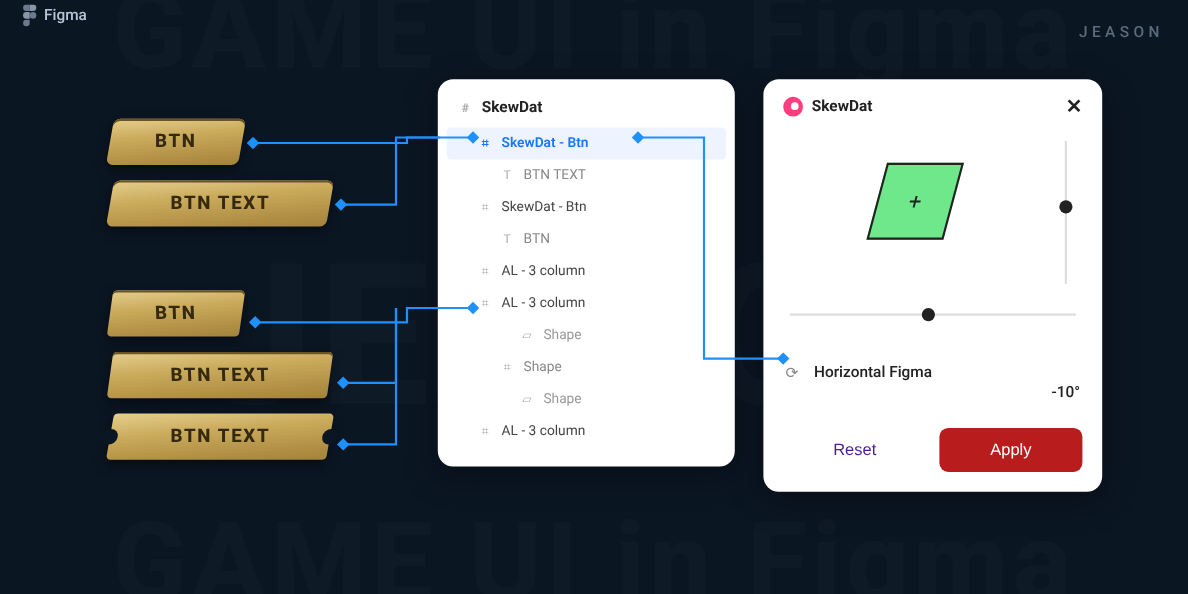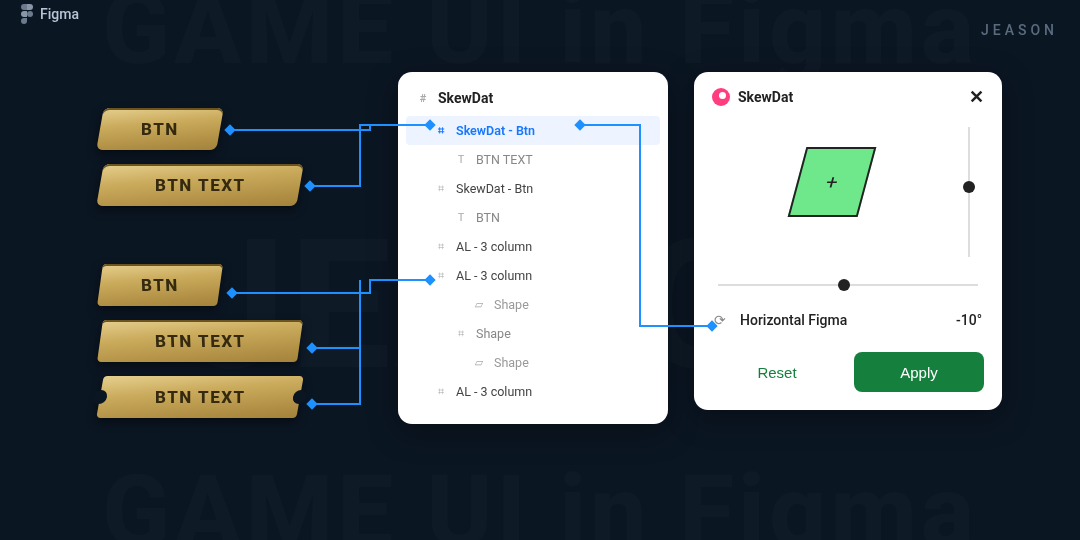--- a/index.html
+++ b/index.html
@@ -91,29 +91,29 @@
     display:flex;align-items:center;justify-content:center; font-size:20px; color:#222;
   }
   .vslider { position:absolute; right:14px; top:10px; width:2px; height:130px; background:#ddd; }
   .vslider::after{content:"";position:absolute;left:-5px;top:54px;width:12px;height:12px;background:#222;border-radius:50%;}
   .hslider { position:relative; height:2px; background:#ddd; margin:12px 6px 18px; }
   .hslider::after{content:"";position:absolute;left:46%;top:-5px;width:12px;height:12px;background:#222;border-radius:50%;}
 
   .skew-row { display:flex; align-items:center; gap:10px; padding:8px 2px; font-size:14px; }
   .skew-row.active { color:#222; font-weight:500; }
   .skew-row.muted  { color:#b7b7b7; }
-  .skew-row .val { margin-left:auto; }
+  .skew-row .val { margin-left:auto;margin-top:36px; }
   .skew-ic { width:16px; color:#888; }
 
   .plugin-actions { display:flex; gap:12px; margin-top:16px; }
   .plugin-actions button {
     flex:1; height:40px; border-radius:8px; font-size:15px; font-weight:500; border:none; cursor:pointer;
   }
-  .btn-reset { background:#fff; border:1.5px solid #ddd; color:#15803d; }
-  .btn-apply { background:#15803d; color:#fff; }
+  .btn-reset { background:#fff; border:1.5px solid #ddd; color:#4c1d95; }
+  .btn-apply { background:#b91c1c; color:#fff; }
 
   
   svg.connectors { position:absolute; left:0; top:0; width:1080px; height:540px; pointer-events:none; }
   .diamond { fill:#1e90ff; }
   .wire { stroke:#1e90ff; stroke-width:2; fill:none; }
 </style>
 </head>
 <body>
 
 <div class="bg-text top">GAME UI in Figma</div>

